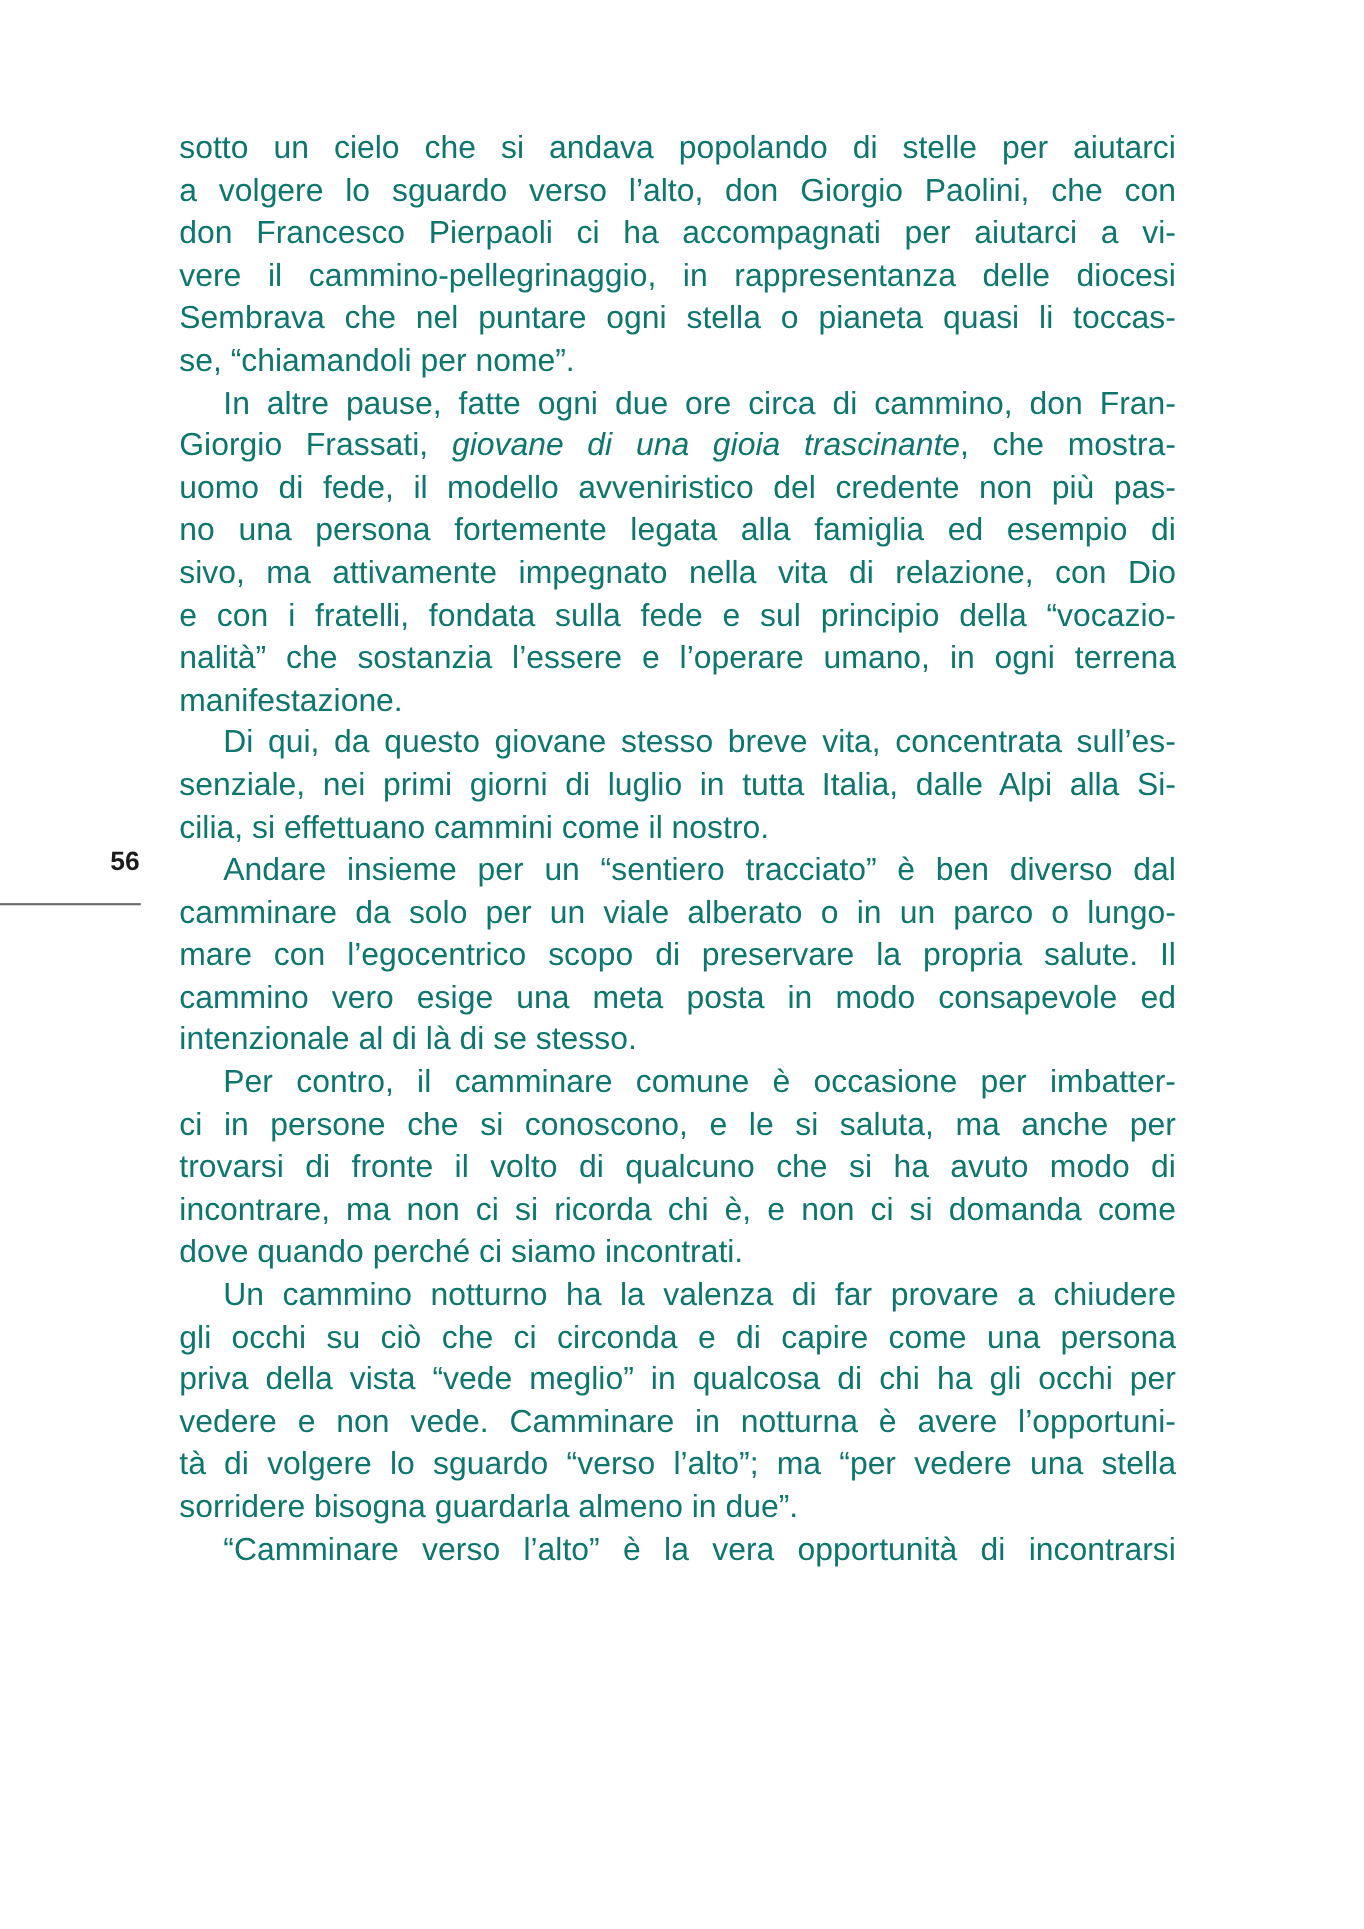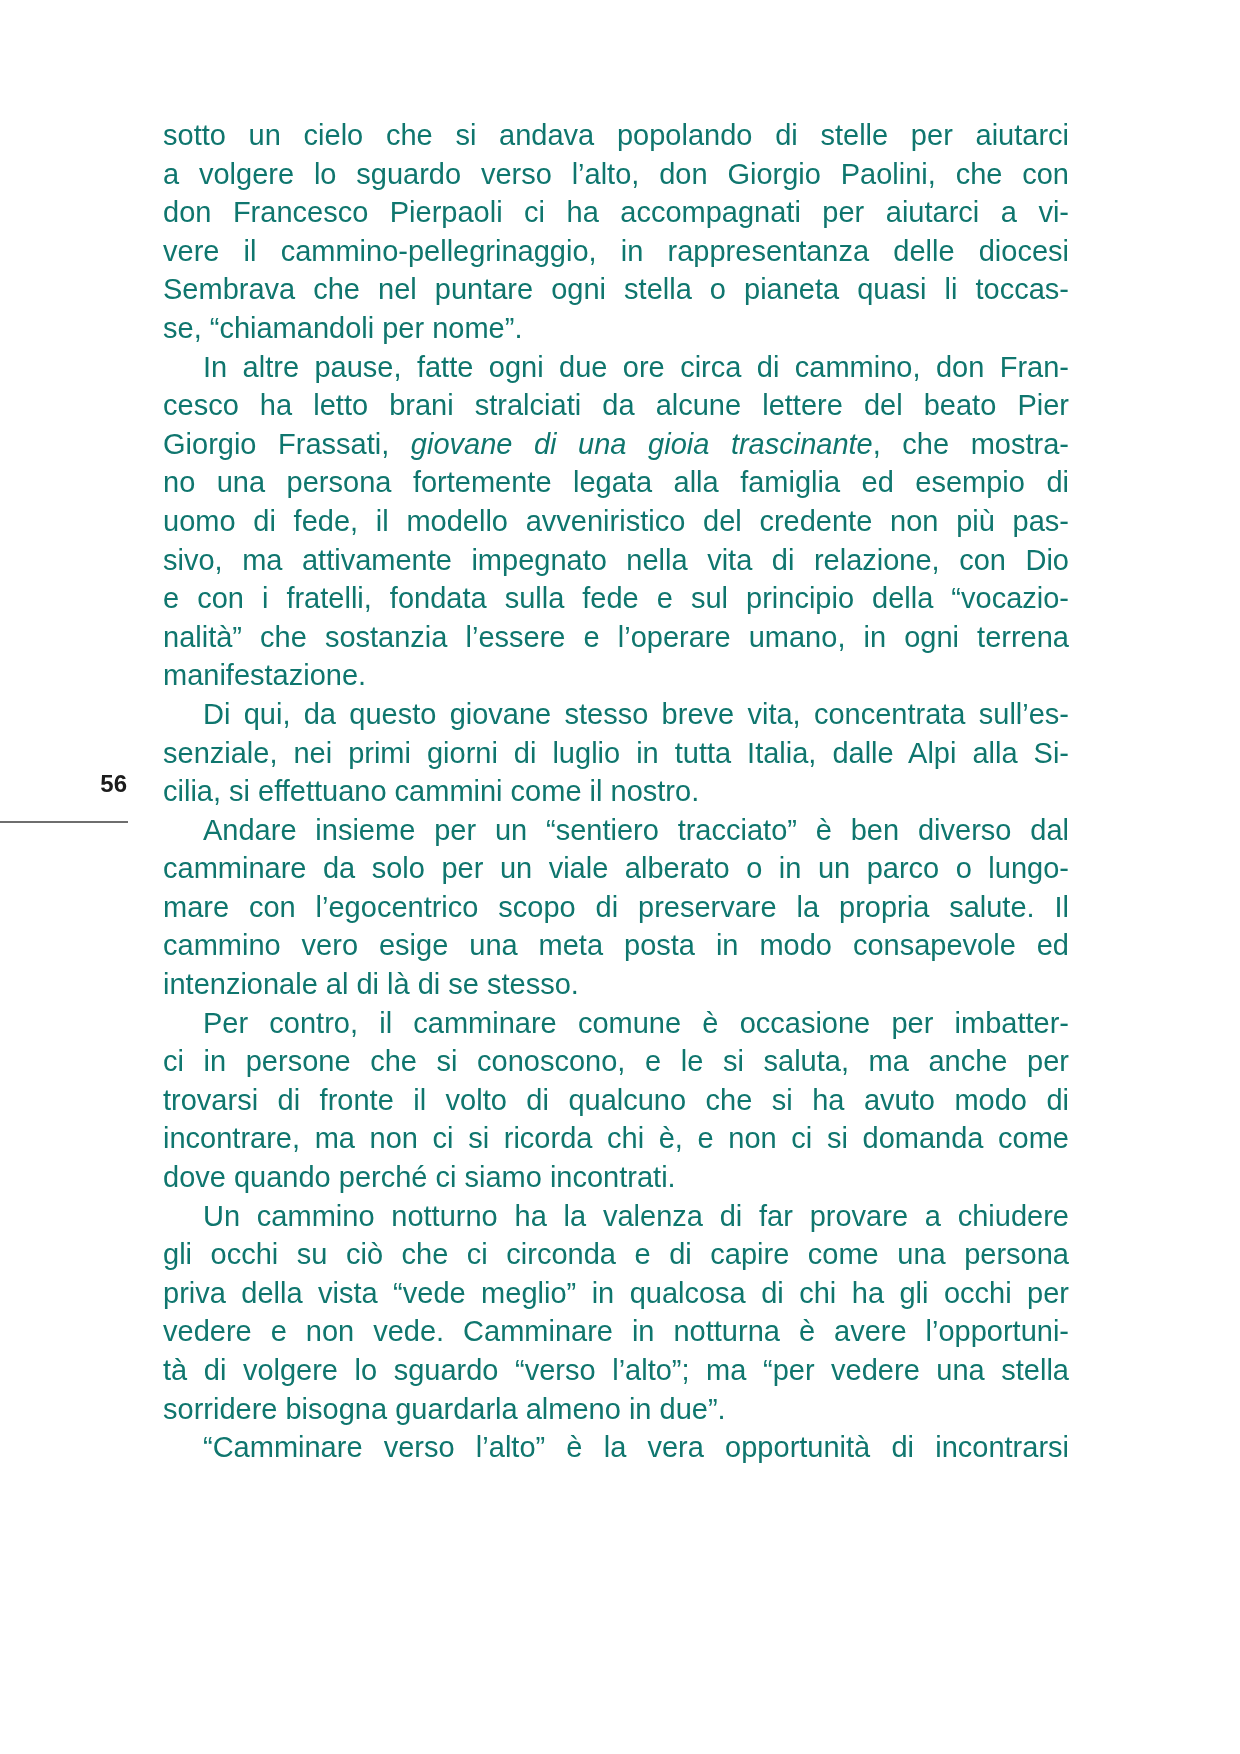--- a/index.html
+++ b/index.html
@@ -67,24 +67,23 @@
       <div>
         <div class="line">sotto un cielo che si andava popolando di stelle per aiutarci</div>
         <div class="line">a volgere lo sguardo verso l’alto, don Giorgio Paolini, che con</div>
         <div class="line">don Francesco Pierpaoli ci ha accompagnati per aiutarci a vi-</div>
         <div class="line">vere il cammino-pellegrinaggio, in rappresentanza delle diocesi</div>
         <div class="line">Sembrava che nel puntare ogni stella o pianeta quasi li toccas-</div>
         <div class="line endpara">se, “chiamandoli per nome”.</div>
       </div>
       <div>
         <div class="line indent">In altre pause, fatte ogni due ore circa di cammino, don Fran-</div>
-        <div class="line">cesco ha letto brani stralciati da alcune lettere del beato Pier</div>
         <div class="line"><span>Giorgio Frassati, </span><span class="italic">giovane di una gioia trascinante</span><span>, che mostra-</span></div>
+        <div class="line">uomo di fede, il modello avveniristico del credente non più pas-</div>
         <div class="line">no una persona fortemente legata alla famiglia ed esempio di</div>
-        <div class="line">uomo di fede, il modello avveniristico del credente non più pas-</div>
         <div class="line">sivo, ma attivamente impegnato nella vita di relazione, con Dio</div>
         <div class="line">e con i fratelli, fondata sulla fede e sul principio della “vocazio-</div>
         <div class="line">nalità” che sostanzia l’essere e l’operare umano, in ogni terrena</div>
         <div class="line endpara">manifestazione.</div>
       </div>
       <div>
         <div class="line indent">Di qui, da questo giovane stesso breve vita, concentrata sull’es-</div>
         <div class="line">senziale, nei primi giorni di luglio in tutta Italia, dalle Alpi alla Si-</div>
         <div class="line endpara">cilia, si effettuano cammini come il nostro.</div>
       </div>

